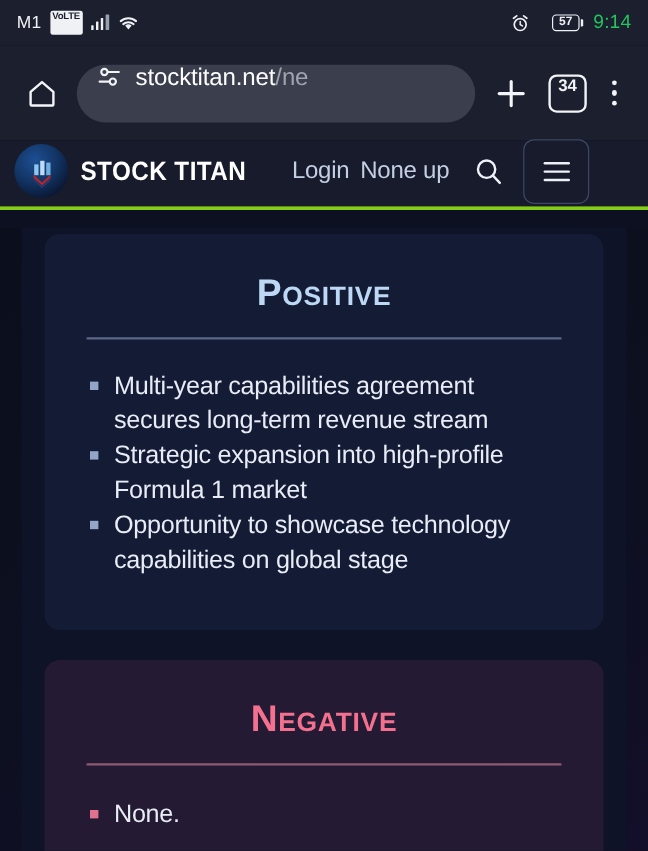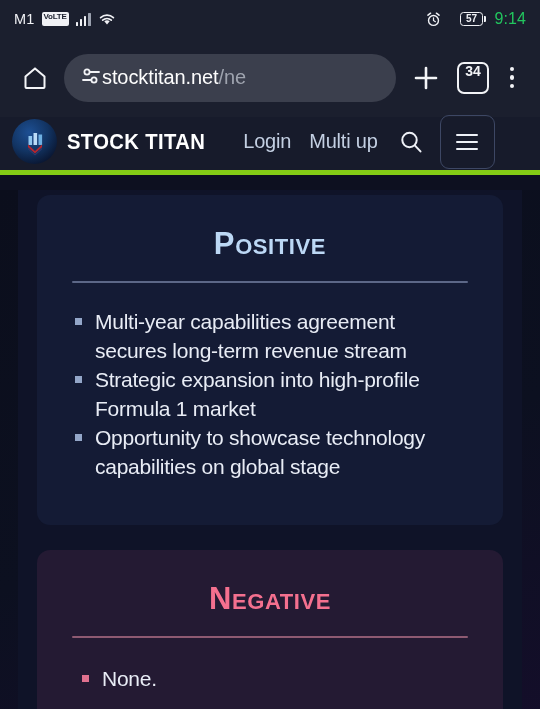--- a/index.html
+++ b/index.html
@@ -18,21 +18,21 @@
     display:flex; align-items:center;
     padding:0 14px;
     color:#ffffff;
   }
   .sb-left { display:flex; align-items:center; gap:7px; }
   .sb-right { display:flex; align-items:center; gap:8px; margin-left:auto; }
   .carrier { font-size:14.5px; letter-spacing:.2px; color:#f0f1f5; }
   .volte {
     background:#f0f1f5; color:#1b1f2e;
     font-size:8px; font-weight:bold;
-    border-radius:2px; padding:1px 2px 4px 2px;
+    border-radius:2px; padding:1px 2px 11px 2px;
     line-height:1.05; letter-spacing:-.2px;
   }
   .bars { display:flex; align-items:flex-end; gap:1.5px; height:13px; }
   .bars i { display:block; width:2.6px; background:#f0f1f5; border-radius:.5px; }
   .bars i:nth-child(1){height:4px}
   .bars i:nth-child(2){height:7px}
   .bars i:nth-child(3){height:10px}
   .bars i:nth-child(4){height:13px; background:#9aa0ae}
   .wifi { width:18px; height:14px; position:relative; }
   .alarm { width:15px; height:15px; }
@@ -56,22 +56,22 @@
     display:flex; align-items:center;
     padding:0 14px;
     gap:0;
   }
   .home-btn { width:42px; height:42px; display:flex; align-items:center; justify-content:center; flex:0 0 auto;}
   .urlbar {
     flex:1 1 auto;
     height:48px; margin:0 8px 0 8px;
     background:#3b3f4d;
     border-radius:24px;
-    display:flex; align-items:center;
-    padding:0 16px; 
+    display:flex; align-items:flex-start;
+    padding:0 16px; gap:11px;
     overflow:hidden; min-width:0;
   }
   .url-text {
     font-size:20px; color:#fdfdfd; white-space:nowrap;
     overflow:hidden; letter-spacing:-.1px;
   }
   .url-text .dim { color:#9ea3ae; }
   .plus-btn { width:44px; height:44px; display:flex; align-items:center; justify-content:center; flex:0 0 auto; }
   .tabs-btn {
     width:32px; height:32px; flex:0 0 auto;
@@ -82,36 +82,36 @@
   .tabs-btn span { font-size:14px; font-weight:bold; color:#f2f3f6; line-height:1; }
   .menu-btn { width:28px; height:44px; display:flex; flex-direction:column; align-items:center; justify-content:center; gap:4px; flex:0 0 auto; }
   .menu-btn i { width:4.6px; height:4.6px; border-radius:50%; background:#f2f3f6; display:block; }
 
   
   .siteheader {
     height:58px; width:100%;
     background:#171b2b;
     display:flex; align-items:center;
     padding:0 16px 4px 12px;
-    border-bottom:5px solid #84cc16;
+    border-bottom:3px solid #84cc16;
   }
   .logo-circle {
     width:45px; height:45px; border-radius:50%;
     background:radial-gradient(circle at 38% 30%, #1d4f93 0%, #123463 45%, #0a1733 78%, #070d1e 100%);
     display:flex; align-items:center; justify-content:center; flex:0 0 auto;
     overflow:hidden;
   }
   .brand {
     font-family:"Liberation Sans Narrow","Liberation Sans",sans-serif;
     font-size:22px; font-weight:bold; color:#ffffff;
     letter-spacing:.4px; margin-left:10px;
     transform:scaleX(.92); transform-origin:left center;
     white-space:nowrap;
   }
-  .nav-links { display:flex; align-items:center; gap:18px; margin-left:26px; }
+  .nav-links { display:flex; align-items:center; gap:9px; margin-left:26px; }
   .nav-link { font-size:20px; color:#c3cfe2; white-space:nowrap; letter-spacing:-.2px; }
   .search-btn { margin-left:18px; width:30px; height:30px; display:flex; align-items:center; justify-content:center; flex:0 0 auto;}
   .ham-btn {
     margin-left:14px; width:55px; height:54px; flex:0 0 auto;
     border:1px solid #3d4764; border-radius:9px;
     display:flex; flex-direction:column; align-items:center; justify-content:center; gap:5px;
   }
   .ham-btn i { width:22px; height:2px; background:#eef1f7; display:block; border-radius:1px; }
 
   
@@ -161,21 +161,21 @@
     margin-bottom:0px;
     letter-spacing:-.25px;
   }
   ul.bullets li + li { margin-top:0; }
   ul.bullets li::before {
     content:""; position:absolute; left:2px; top:11px;
     width:7px; height:7px;
   }
   .card.positive ul.bullets li::before { background:#93a6c8; }
   .card.negative ul.bullets li::before { background:#e0718f; }
-  .card.negative ul.bullets { margin-top:26px;margin-left:7px; }
+  .card.negative ul.bullets { margin-top:26px; }
 </style>
 </head>
 <body>
 
 <div id="screen">
 
   <div class="statusbar">
     <div class="sb-left">
       <span class="carrier">M1</span>
       <span class="volte">VoLTE</span>
@@ -254,21 +254,21 @@
         <rect x="8.5" y="9" width="3.6" height="9" fill="#8fc6ef"></rect>
         <rect x="13.5" y="6" width="3.6" height="12" fill="#bcdcf7"></rect>
         <rect x="18.5" y="7.5" width="3.6" height="10.5" fill="#6fb0e2"></rect>
         <path d="M8 17.5 L15 24 L22 17.5 L22 20.3 L15 26.6 L8 20.3 Z" fill="#b2262f"></path>
         <path d="M8 20.8 L15 27 L22 20.8 L22 22.6 L15 28.6 L8 22.6 Z" fill="#2a3a6b"></path>
       </svg>
     </div>
     <div class="brand">STOCK TITAN</div>
     <div class="nav-links">
       <span class="nav-link">Login</span>
-      <span class="nav-link">Multi up</span>
+      <span class="nav-link">None up</span>
     </div>
     <div class="search-btn">
       <svg width="28" height="28" viewBox="0 0 28 28">
         <circle cx="12.5" cy="12" r="7.2" stroke="#eef1f7" stroke-width="2" fill="none"></circle>
         <line x1="17.8" y1="17.4" x2="23.5" y2="23.4" stroke="#eef1f7" stroke-width="2" stroke-linecap="round"></line>
       </svg>
     </div>
     <div class="ham-btn">
         <i></i>
         <i></i>

